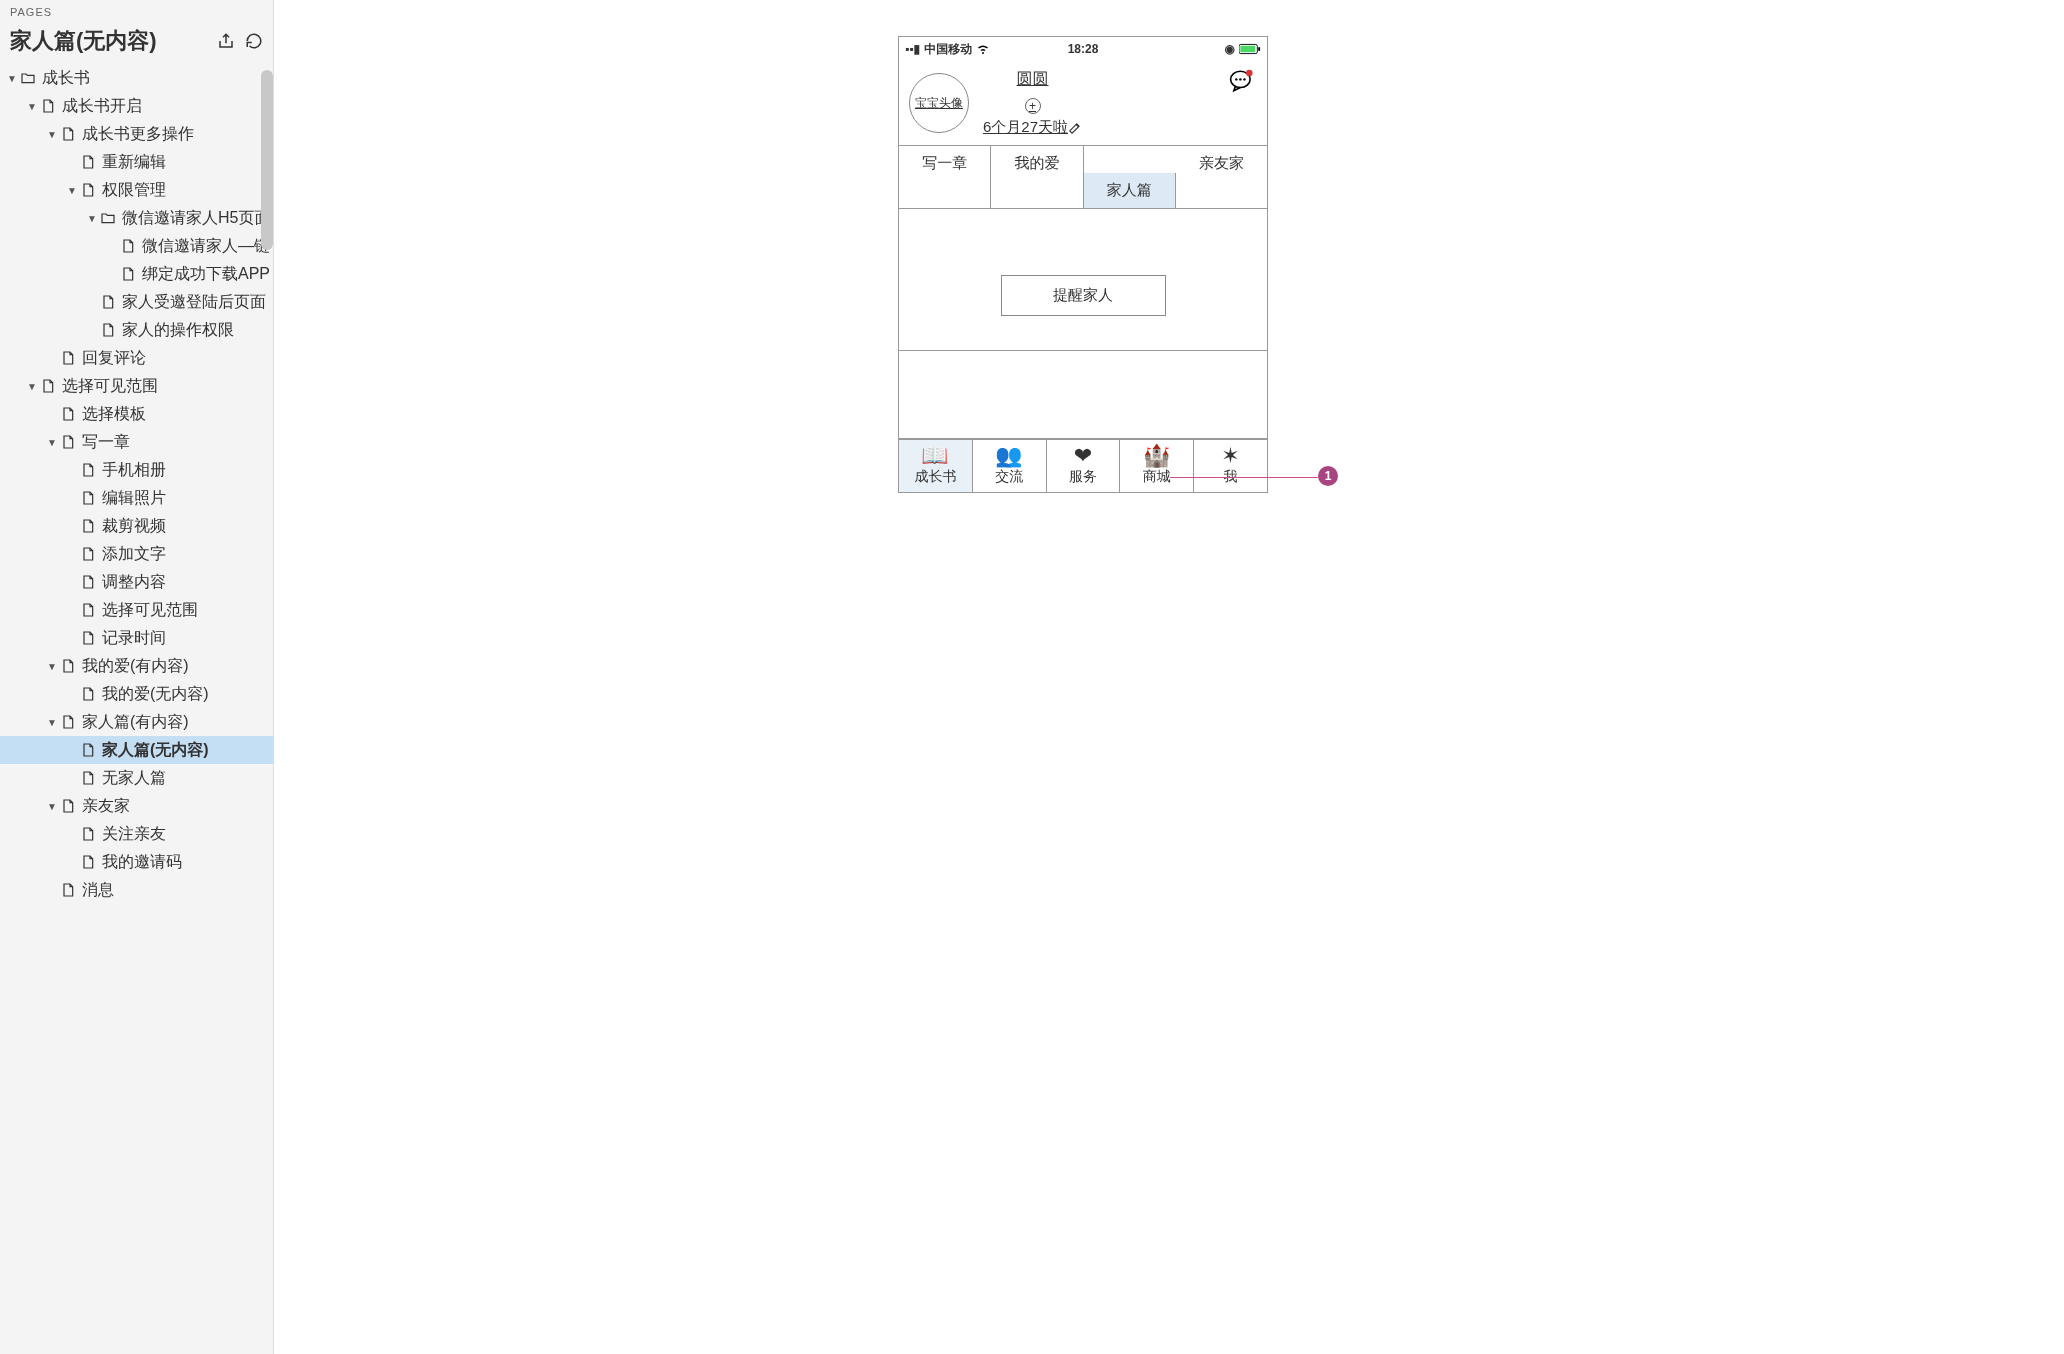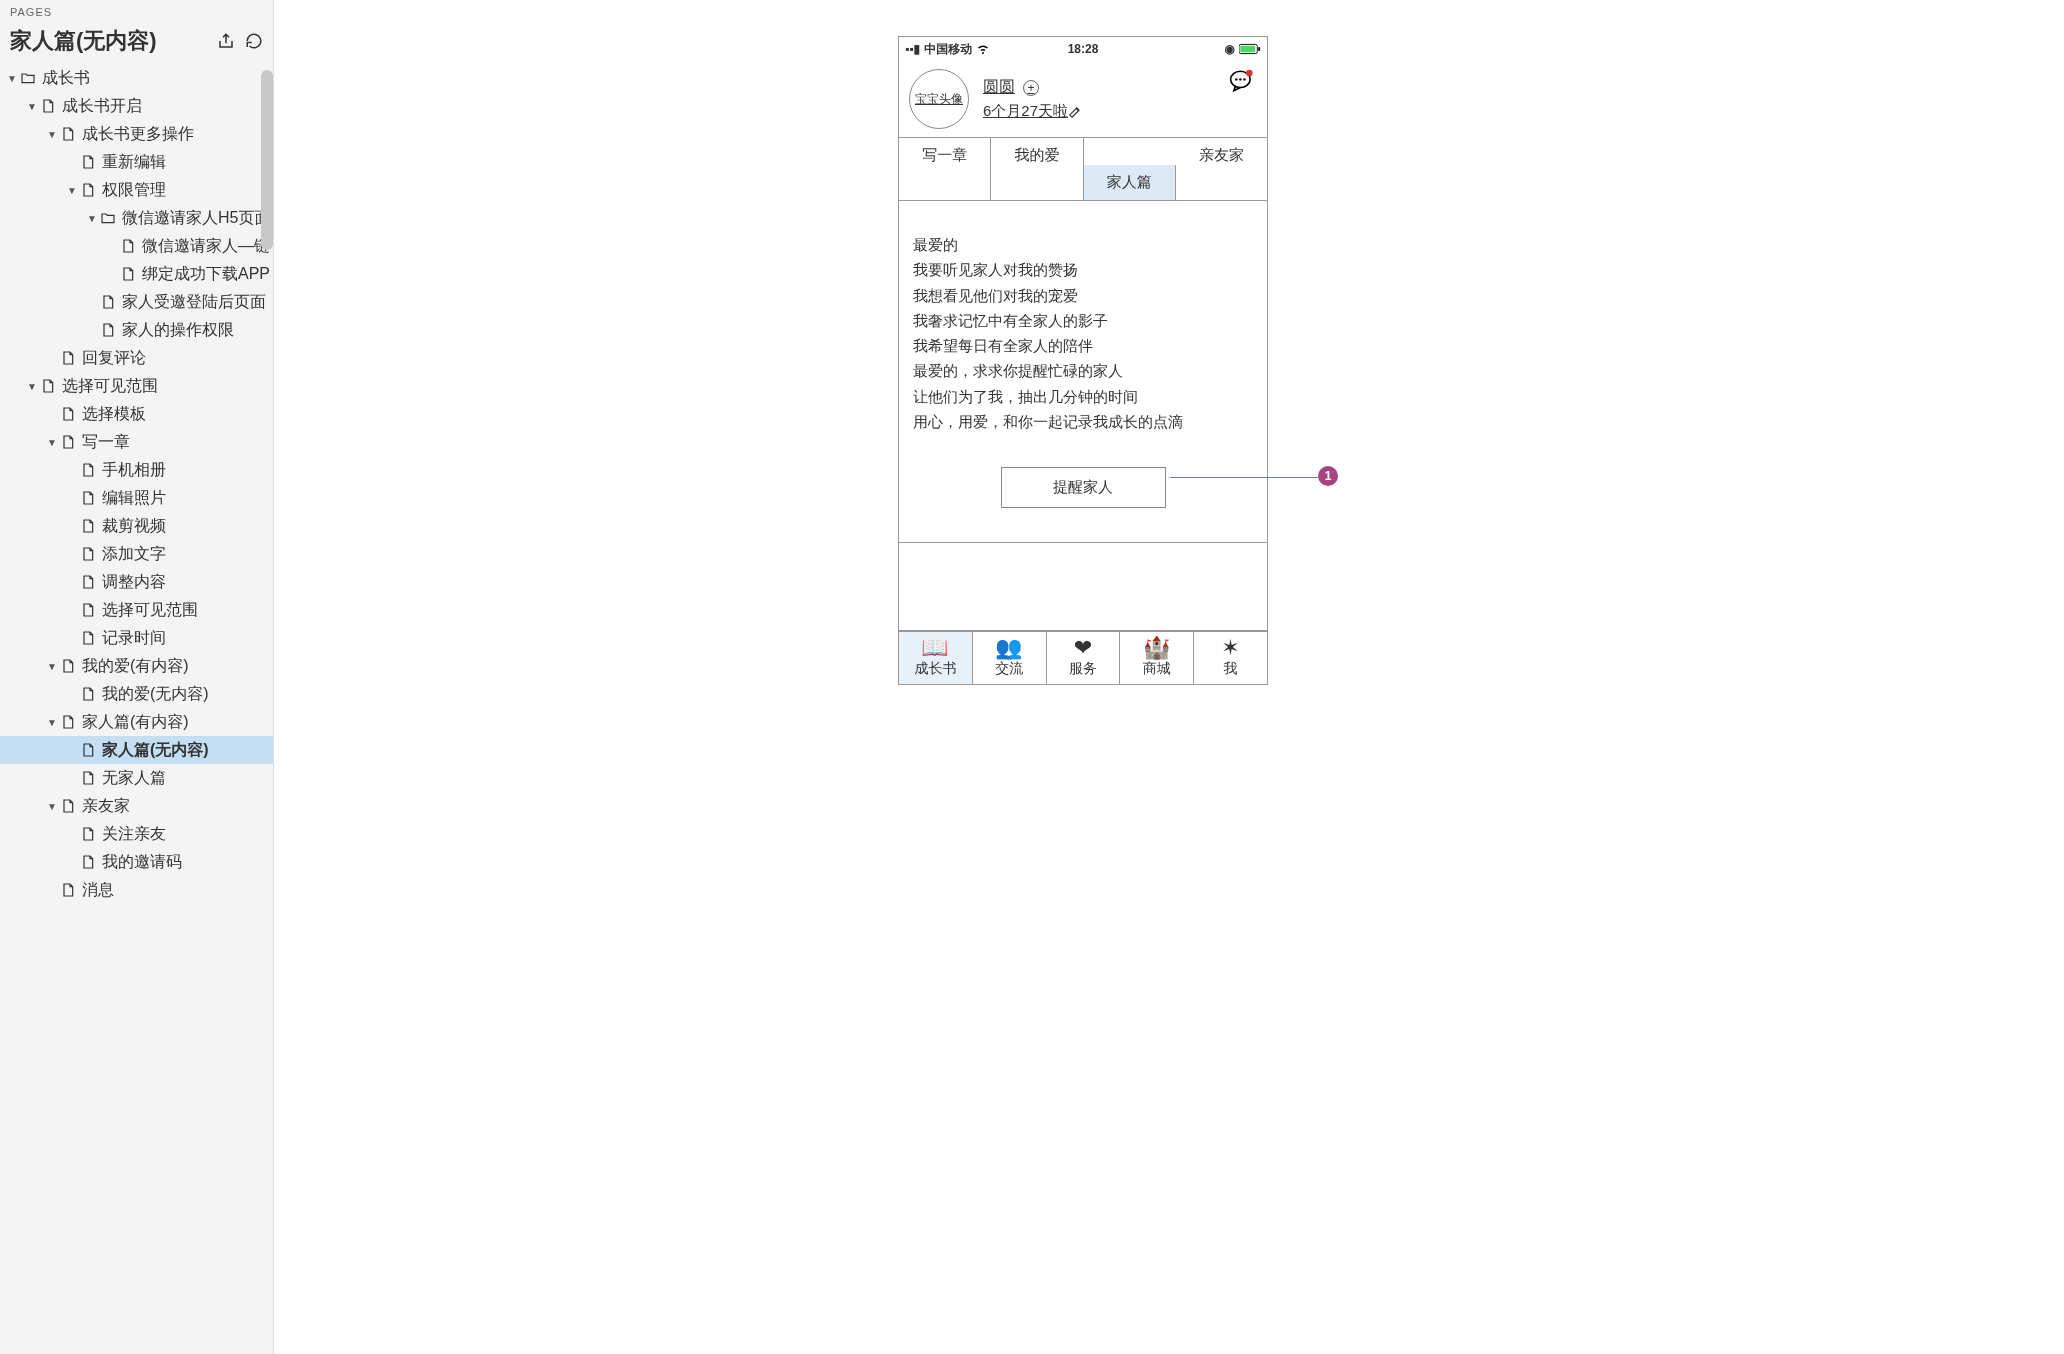--- a/index.html
+++ b/index.html
@@ -32,21 +32,21 @@
 
 .phone { position: absolute; left: 624px; top: 36px; width: 370px; border: 1px solid #999; background: #fff; font-family: Arial, sans-serif; }
 .statusbar { display: flex; align-items: center; justify-content: space-between; height: 24px; padding: 0 6px; background: #fff; font-size: 12px; font-weight: 600; }
 .statusbar-left { display: flex; align-items: center; gap: 4px; }
 .statusbar-center { position: absolute; left: 50%; transform: translateX(-50%); }
 .statusbar-right { display: flex; align-items: center; gap: 4px; }
 
 .profile-row { display: flex; align-items: center; padding: 8px 10px; position: relative; text-decoration: underline; }
 .avatar { width: 60px; height: 60px; border: 1px solid #888; border-radius: 50%; display: flex; align-items: center; justify-content: center; font-size: 12px; text-align: center; }
 .profile-info { margin-left: 14px; }
-.profile-name-row { display: flex; align-items: center; gap: 8px; font-size: 16px; }
+.profile-name-row { display: flex; align-items: center; gap: 8px; font-size: 16px; flex-direction: column; }
 .profile-age-row { display: flex; align-items: center; gap: 0; font-size: 15px; margin-top: 4px; }
 .chat-icon { position: absolute; right: 12px; top: 8px; }
 
 .tab-row { display: flex; border-top: 1px solid #999; border-bottom: 1px solid #999; }
 .tab { flex: 1; text-align: center; padding: 8px 0; font-size: 15px; border-right: 1px solid #999; cursor: pointer; }
 .tab:last-child { border-right: none; }
 .tab.active { background: #dde9f5; margin-top: 27px; }
 
 .content-block { border-bottom: 1px solid #999; padding: 32px 14px 24px; }
 .content-lines { line-height: 1.55; font-size: 15px; }
@@ -454,30 +454,20 @@
       </div>
 
       <div class="tab-row" id="tabrow">
           <div class="tab">写一章</div>
           <div class="tab">我的爱</div>
           <div class="tab active">家人篇</div>
           <div class="tab">亲友家</div>
         </div>
 
       <div class="content-block">
-        <div class="content-lines" id="lines">
-            <div>最爱的</div>
-            <div>我要听见家人对我的赞扬</div>
-            <div>我想看见他们对我的宠爱</div>
-            <div>我奢求记忆中有全家人的影子</div>
-            <div>我希望每日有全家人的陪伴</div>
-            <div>最爱的，求求你提醒忙碌的家人</div>
-            <div>让他们为了我，抽出几分钟的时间</div>
-            <div>用心，用爱，和你一起记录我成长的点滴</div>
-          </div>
         <div class="remind-button">提醒家人</div>
       </div>
 
       <div class="spacer-block"></div>
 
       <div class="bottom-nav" id="bottomnav">
           <div class="nav-item active">
             <div class="nav-icon">📖</div>
             <div class="nav-label">成长书</div>
           </div>

